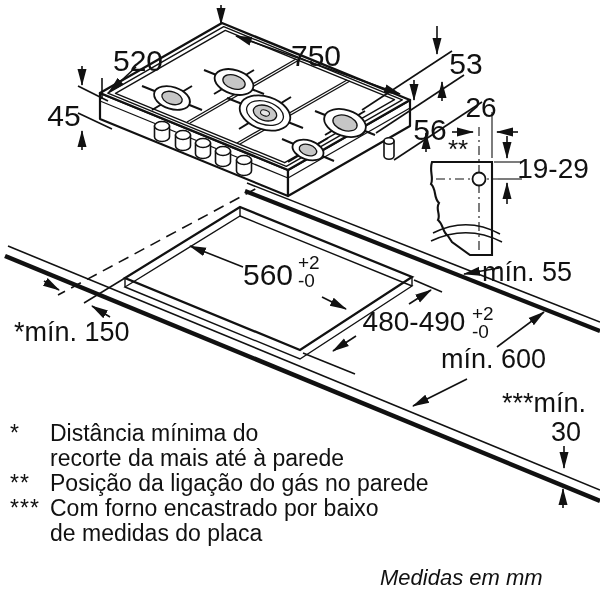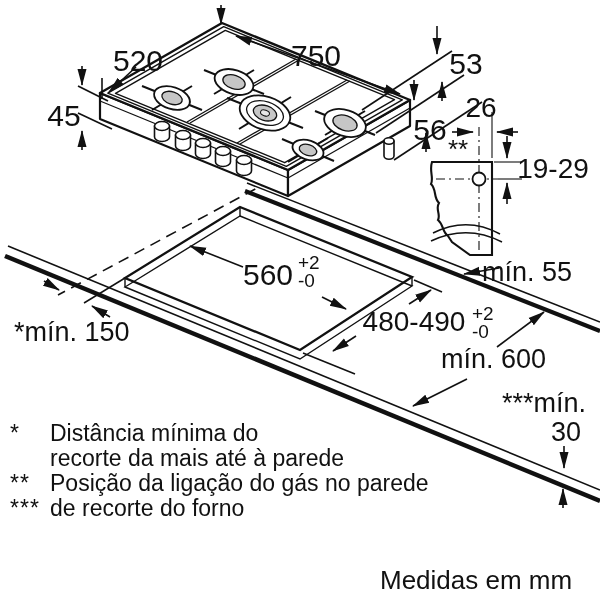--- a/index.html
+++ b/index.html
@@ -5,21 +5,21 @@
   html,body{margin:0;padding:0;background:#fff;}
   .stage{position:relative;width:600px;height:600px;background:#fff;overflow:hidden;
          font-family:"Liberation Sans", sans-serif;color:#111;}
   .stage svg{position:absolute;left:0;top:0;}
   svg text{fill:#111;font-family:"Liberation Sans", sans-serif;}
   .footnotes{position:absolute;left:10px;top:421px;width:586px;font-size:23px;line-height:25px;color:#111;}
   .fn-row{display:flex;align-items:flex-start;}
   .fn-marker{flex:0 0 40px;letter-spacing:1px;}
   .fn-text{flex:1;}
   .fn-line{display:block;}
-  .units-note{position:absolute;left:380px;top:565px;font-size:26px;color:#111;white-space:nowrap;}
+  .units-note{position:absolute;left:380px;top:565px;font-size:22px;color:#111;white-space:nowrap;font-style:italic;}
 </style>
 </head>
 <body>
 
 <div class="stage">
 
 <svg width="600" height="600" viewBox="0 0 600 600">
   <defs>
     <marker id="ah" markerUnits="userSpaceOnUse" markerWidth="17" markerHeight="11" viewBox="0 0 17 11" refX="16" refY="5.5" orient="auto">
       <path d="M0,1 L17,5.5 L0,10 Z" fill="#111"></path>
@@ -241,19 +241,20 @@
     </div>
     <div class="fn-row">
       <span class="fn-marker">**</span>
       <span class="fn-text">
         <span class="fn-line">Posição da ligação do gás no parede</span>
       </span>
     </div>
     <div class="fn-row">
       <span class="fn-marker">***</span>
       <span class="fn-text">
-        <span class="fn-line">de recorte do forno</span>
+        <span class="fn-line">Com forno encastrado por baixo</span>
+        <span class="fn-line">de medidas do placa</span>
       </span>
     </div>
   </div>
 
   <div class="units-note">Medidas em mm</div>
 </div>
 
 </body></html>

